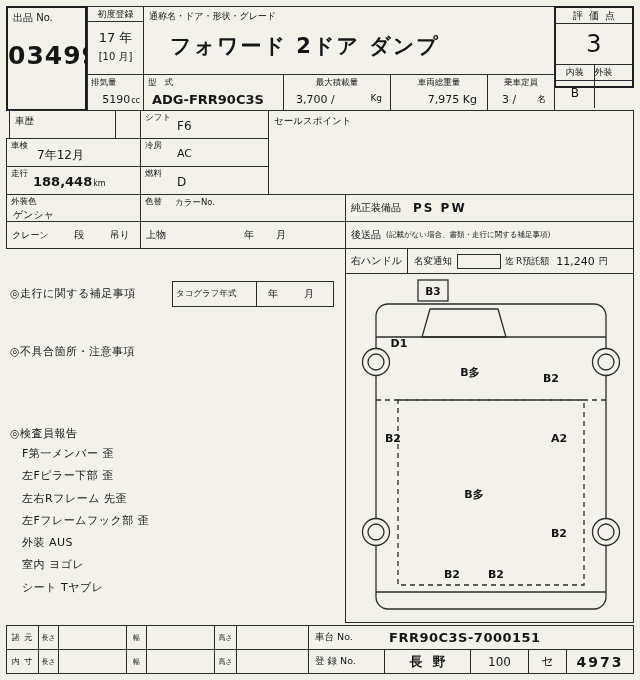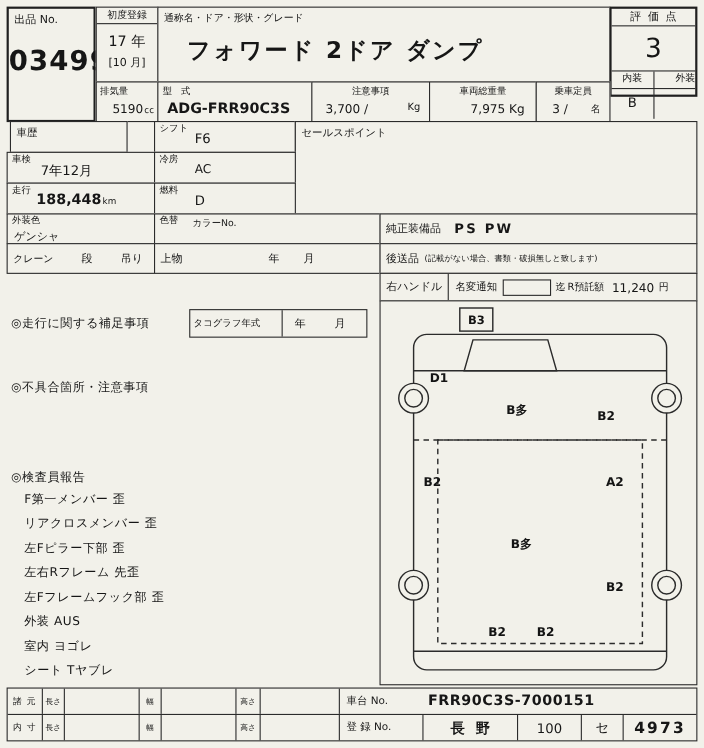--- a/index.html
+++ b/index.html
@@ -33,21 +33,21 @@
   <div class="bx" style="left:143px;top:6px;width:412px;height:69px">
     <div style="font-size:9px;padding:3px 0 0 5px">通称名・ドア・形状・グレード</div>
     <div style="font-size:21px;font-weight:bold;padding:9px 0 0 26px;letter-spacing:2px">フォワード 2ドア ダンプ</div>
   </div>
 
   <div class="bx2" style="left:554px;top:6px;width:80px;height:82px">
     <div style="font-size:10px;text-align:center;letter-spacing:6px;padding-left:6px;border-bottom:1px solid #2b2b2b;height:16px;line-height:15px">評価点</div>
     <div style="font-size:24px;text-align:center;height:41px;line-height:40px;border-bottom:1px solid #2b2b2b">3</div>
     <div style="display:flex;height:16px;border-bottom:1px solid #2b2b2b">
       <div style="flex:1;font-size:9px;text-align:center;line-height:15px;border-right:1px solid #2b2b2b">内装</div>
-      <div style="flex:1;font-size:9px;text-align:right;line-height:15px">外装</div>
+      <div style="flex:1;font-size:9px;text-align:left;line-height:15px">外装</div>
     </div>
     <div style="display:flex;height:27px">
       <div style="flex:1;font-size:12px;text-align:center;line-height:25px;border-right:1px solid #2b2b2b">B</div>
       <div style="flex:1"></div>
     </div>
   </div>
 
   <div class="bx" style="left:87px;top:74px;width:57px;height:37px">
     <div style="font-size:8.5px;padding:2px 0 0 3px">排気量</div>
     <div style="display:flex;justify-content:flex-end;align-items:baseline;padding:4px 3px 0 0">
@@ -55,21 +55,21 @@
       <span style="font-size:8px;margin-left:1px">cc</span>
     </div>
   </div>
 
   <div class="bx" style="left:143px;top:74px;width:141px;height:37px">
     <div style="font-size:8.5px;padding:2px 0 0 4px;letter-spacing:8px">型式</div>
     <div style="font-size:13px;font-weight:bold;padding:3px 0 0 8px">ADG-FRR90C3S</div>
   </div>
 
   <div class="bx" style="left:283px;top:74px;width:108px;height:37px">
-    <div style="font-size:8.5px;text-align:center;padding-top:2px">注意事項</div>
+    <div style="font-size:8.5px;text-align:center;padding-top:2px">最大積載量</div>
     <div style="display:flex;justify-content:space-between;padding:4px 8px 0 12px">
       <span style="font-size:11px">3,700 /</span>
       <span style="font-size:9px">Kg</span>
     </div>
   </div>
 
   <div class="bx" style="left:390px;top:74px;width:98px;height:37px">
     <div style="font-size:8.5px;text-align:center;padding-top:2px">車両総重量</div>
     <div style="font-size:11px;text-align:right;padding:4px 10px 0 0">7,975 Kg</div>
   </div>
@@ -131,21 +131,21 @@
     <span style="font-size:9px">クレーン</span>
     <span style="font-size:10px">段</span>
     <span style="font-size:10px">吊り</span>
   </div>
   <div class="bx row" style="left:140px;top:221px;width:206px;height:28px">
     <span style="font-size:10px;padding-left:5px">上物</span>
     <span style="font-size:10px;margin-left:78px;letter-spacing:6px">年　月</span>
   </div>
   <div class="bx row" style="left:345px;top:221px;width:289px;height:28px">
     <span style="font-size:10px;padding-left:5px">後送品</span>
-    <span style="font-size:7.5px;margin-left:5px">(記載がない場合、書類・破損無しと致します)</span>
+    <span style="font-size:7.5px;margin-left:5px">(記載がない場合、書類・走行に関する補足事項)</span>
   </div>
 
   <div class="bx row" style="left:345px;top:248px;width:289px;height:26px">
     <div style="width:62px;height:100%;border-right:1px solid #2b2b2b;display:flex;align-items:center;justify-content:center;font-size:10px">右ハンドル</div>
     <span style="font-size:9.5px;margin-left:6px">名変通知</span>
     <span style="width:44px;height:15px;border:1px solid #2b2b2b;margin-left:5px;display:inline-block"></span>
     <span style="font-size:9px;margin-left:4px">迄</span>
     <span style="font-size:9px;margin-left:2px">R預託額</span>
     <span style="font-size:11px;margin-left:7px">11,240</span>
     <span style="font-size:9px;margin-left:4px">円</span>
@@ -155,21 +155,20 @@
   <div class="bx row" style="left:172px;top:281px;width:162px;height:26px;padding:0">
     <div style="flex:0 0 84px;height:100%;display:flex;align-items:center;padding-left:3px;font-size:8.5px;border-right:1px solid #2b2b2b">タコグラフ年式</div>
     <div style="flex:1;text-align:center;font-size:10px;letter-spacing:8px">年　月</div>
   </div>
 
   <div class="title" style="left:10px;top:344px">◎不具合箇所・注意事項</div>
 
   <div class="title" style="left:10px;top:426px">◎検査員報告</div>
   <div style="position:absolute;left:22px;top:443px;width:230px;font-size:11px;line-height:22.3px;letter-spacing:.5px">
     <div>F第一メンバー 歪</div>
-    <div>リアクロスメンバー 歪</div>
     <div>左Fピラー下部 歪</div>
     <div>左右Rフレーム 先歪</div>
     <div>左Fフレームフック部 歪</div>
     <div>外装 AUS</div>
     <div>室内 ヨゴレ</div>
     <div>シート Tヤブレ</div>
   </div>
 
   <div class="bx" style="left:345px;top:273px;width:289px;height:350px">
     <svg width="287" height="348" viewBox="0 0 287 348">

